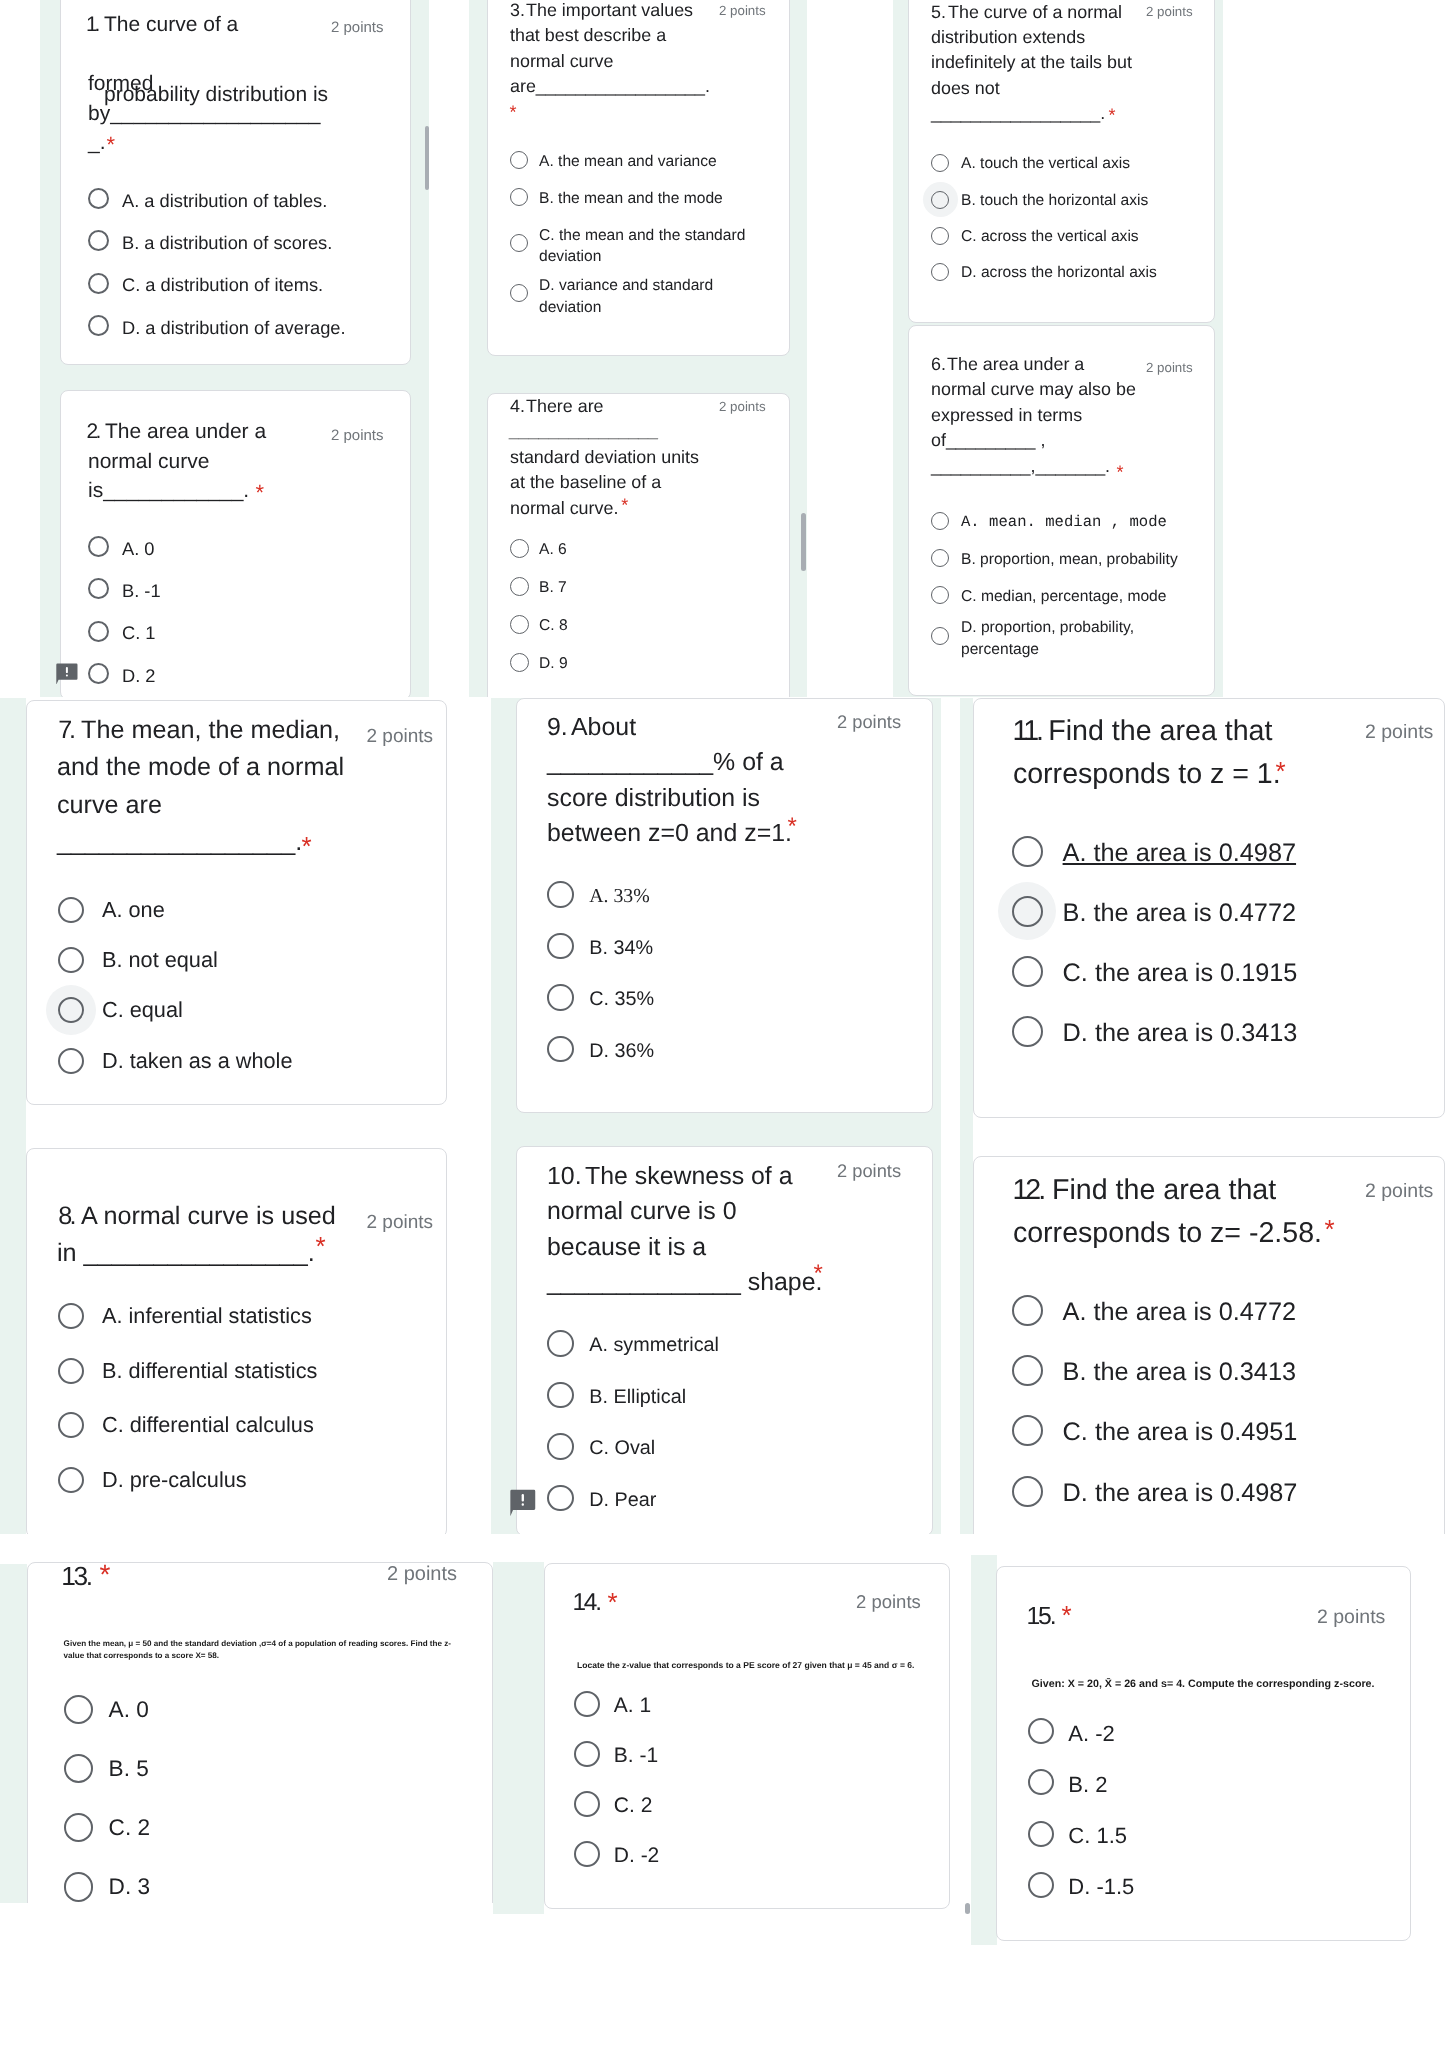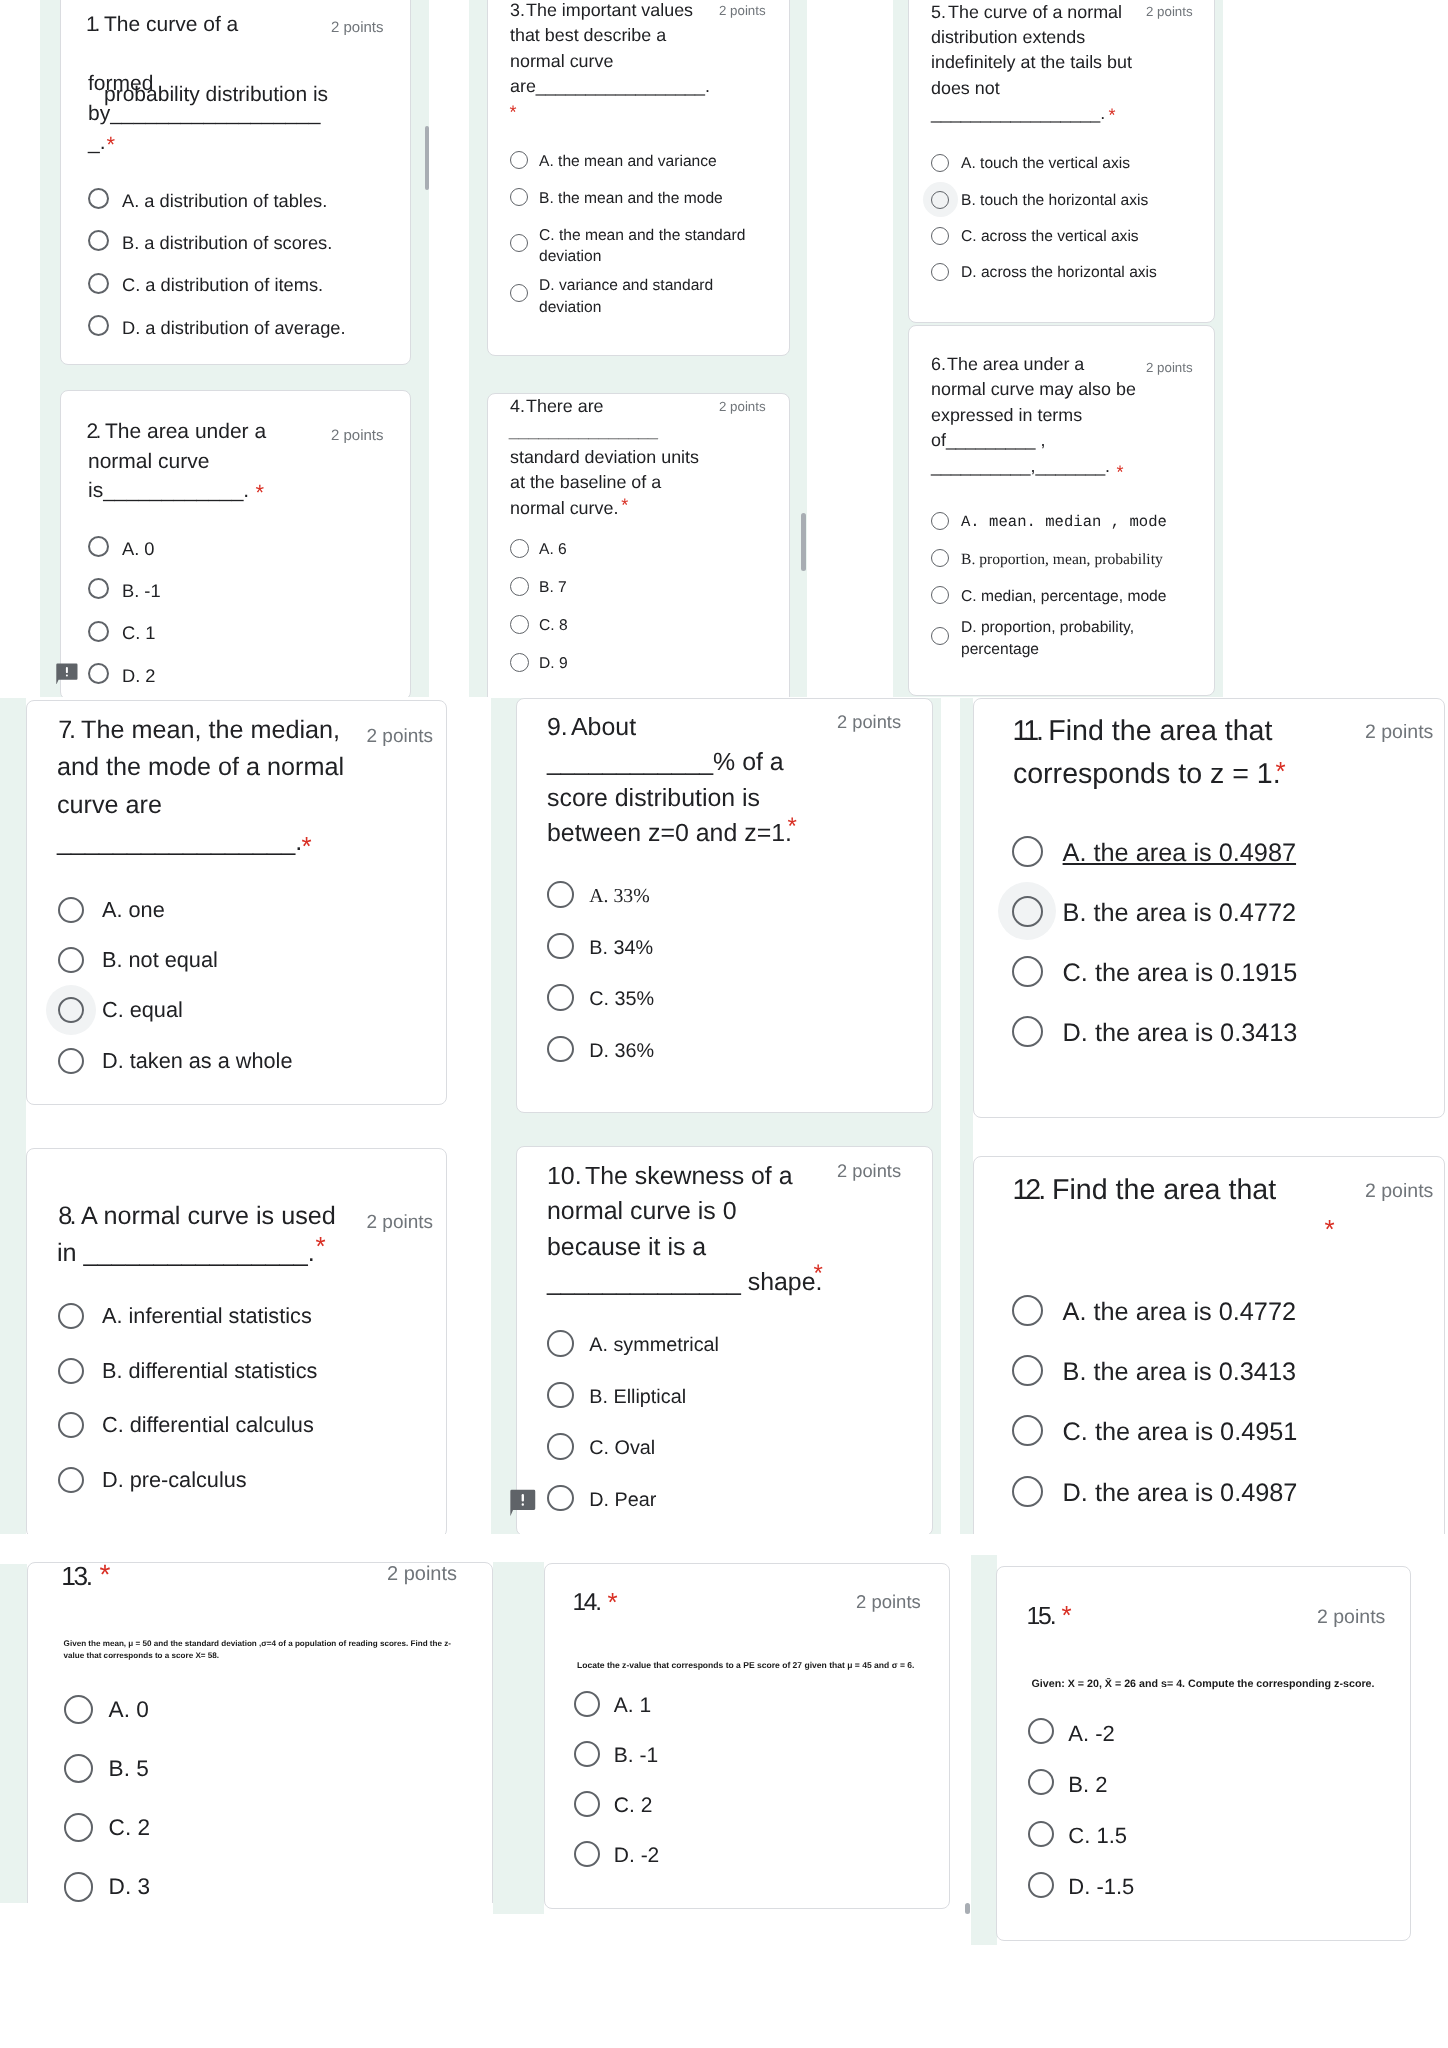--- a/index.html
+++ b/index.html
@@ -128,21 +128,21 @@
   <div class="qline" style="left:54px;top:352.0px;font-size:17.9px;line-height:25.4px;letter-spacing:0px;">The area under a</div>
   <div class="qline" style="left:38px;top:377.4px;font-size:17.9px;line-height:25.4px;letter-spacing:0px;">normal curve may also be</div>
   <div class="qline" style="left:38px;top:402.8px;font-size:17.9px;line-height:25.4px;letter-spacing:0px;">expressed in terms</div>
   <div class="qline" style="left:38px;top:428.2px;font-size:17.9px;line-height:25.4px;letter-spacing:0px;">of_________ ,</div>
   <div class="qline" style="left:38px;top:453.6px;font-size:17.9px;line-height:25.4px;letter-spacing:0px;">__________,_______.</div>
   <div class="points" style="left:253px;top:359px;font-size:13.3px;line-height:18px;">2 points</div>
   <div class="req" style="left:223.5px;top:462.5px;font-size:18px;line-height:18px;">*</div>
   <div class="radio" style="left:38px;top:511.5px;width:18px;height:18px;border-width:1.8px;"></div>
   <div class="olabel" style="left:68px;top:511.5px;font-size:15.6px;line-height:21.5px;letter-spacing:0px;font-family:Liberation Mono, monospace;">A. mean. median , mode</div>
   <div class="radio" style="left:38px;top:549px;width:18px;height:18px;border-width:1.8px;"></div>
-  <div class="olabel" style="left:68px;top:549px;font-size:15.6px;line-height:21.5px;letter-spacing:0px;font-family:Liberation Serif, serif;">B. proportion, mean, probability</div>
+  <div class="olabel" style="left:68px;top:549px;font-size:15.6px;line-height:21.5px;letter-spacing:0px;">B. proportion, mean, probability</div>
   <div class="radio" style="left:38px;top:586px;width:18px;height:18px;border-width:1.8px;"></div>
   <div class="olabel" style="left:68px;top:586px;font-size:15.6px;line-height:21.5px;letter-spacing:0px;">C. median, percentage, mode</div>
   <div class="radio" style="left:38px;top:627px;width:18px;height:18px;border-width:1.8px;"></div>
   <div class="olabel" style="left:68px;top:617px;font-size:15.6px;line-height:21.5px;letter-spacing:0px;">D. proportion, probability,
 percentage</div>
 </div>
 <div class="shot" style="left:0px;top:698px;width:492px;height:836px;">
   <div class="formbg" style="left:0px;top:0px;width:26px;height:836px;"></div>
   <div class="card" style="left:26px;top:2px;width:421px;height:405px;"></div>
   <div class="qline" style="left:58.2px;top:14px;font-size:25.2px;line-height:37.3px;letter-spacing:-3.3px;">7.</div>
@@ -229,20 +229,21 @@
   <div class="hov" style="left:38.3px;top:184.0px;width:58px;height:58px;"></div>
   <div class="radio" style="left:51.5px;top:198.0px;width:31px;height:31px;border-width:2.6px;"></div>
   <div class="olabel" style="left:102.6px;top:199.0px;font-size:25.3px;line-height:33px;letter-spacing:0px;">B. the area is 0.4772</div>
   <div class="radio" style="left:51.5px;top:258.20000000000005px;width:31px;height:31px;border-width:2.6px;"></div>
   <div class="olabel" style="left:102.6px;top:259.20000000000005px;font-size:25.3px;line-height:33px;letter-spacing:0px;">C. the area is 0.1915</div>
   <div class="radio" style="left:51.5px;top:318.40000000000003px;width:31px;height:31px;border-width:2.6px;"></div>
   <div class="olabel" style="left:102.6px;top:319.40000000000003px;font-size:25.3px;line-height:33px;letter-spacing:0px;">D. the area is 0.3413</div>
   <div class="card" style="left:13px;top:458px;width:472px;height:420px;"></div>
   <div class="qline" style="left:52.4px;top:471px;font-size:28.6px;line-height:43.0px;letter-spacing:-3.0px;">12.</div>
   <div class="qline" style="left:92px;top:471.0px;font-size:28.6px;line-height:43.0px;letter-spacing:0px;">Find the area that</div>
+  <div class="qline" style="left:52.9px;top:514.0px;font-size:28.6px;line-height:43.0px;letter-spacing:0px;">corresponds to z= -2.58.</div>
   <div class="points" style="left:405px;top:481px;font-size:19.5px;line-height:25px;">2 points</div>
   <div class="req" style="left:364.5px;top:518.0px;font-size:26px;line-height:26px;">*</div>
   <div class="radio" style="left:51.5px;top:597.0px;width:31px;height:31px;border-width:2.6px;"></div>
   <div class="olabel" style="left:102.6px;top:598.0px;font-size:25.3px;line-height:33px;letter-spacing:0px;">A. the area is 0.4772</div>
   <div class="radio" style="left:51.5px;top:657.2px;width:31px;height:31px;border-width:2.6px;"></div>
   <div class="olabel" style="left:102.6px;top:658.2px;font-size:25.3px;line-height:33px;letter-spacing:0px;">B. the area is 0.3413</div>
   <div class="radio" style="left:51.5px;top:717.4px;width:31px;height:31px;border-width:2.6px;"></div>
   <div class="olabel" style="left:102.6px;top:718.4px;font-size:25.3px;line-height:33px;letter-spacing:0px;">C. the area is 0.4951</div>
   <div class="radio" style="left:51.5px;top:777.6px;width:31px;height:31px;border-width:2.6px;"></div>
   <div class="olabel" style="left:102.6px;top:778.6px;font-size:25.3px;line-height:33px;letter-spacing:0px;">D. the area is 0.4987</div>

